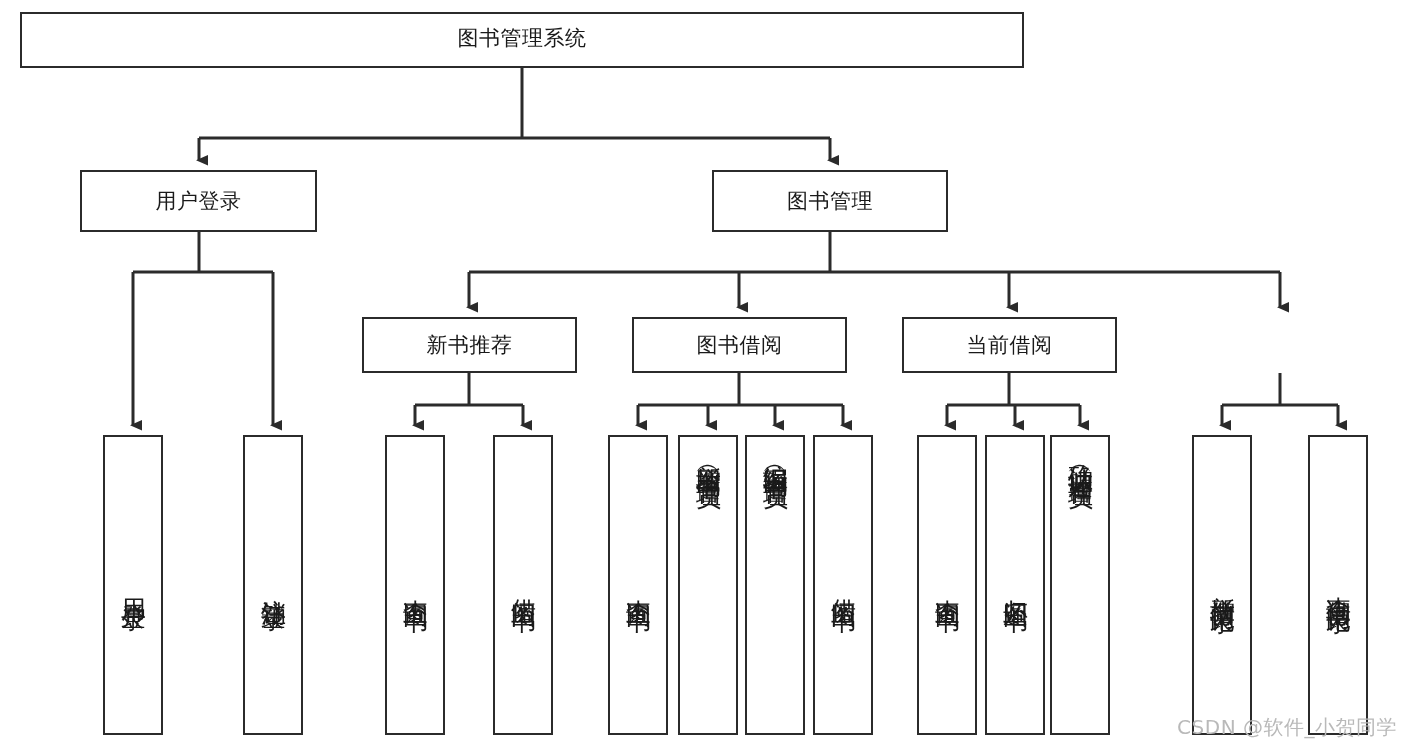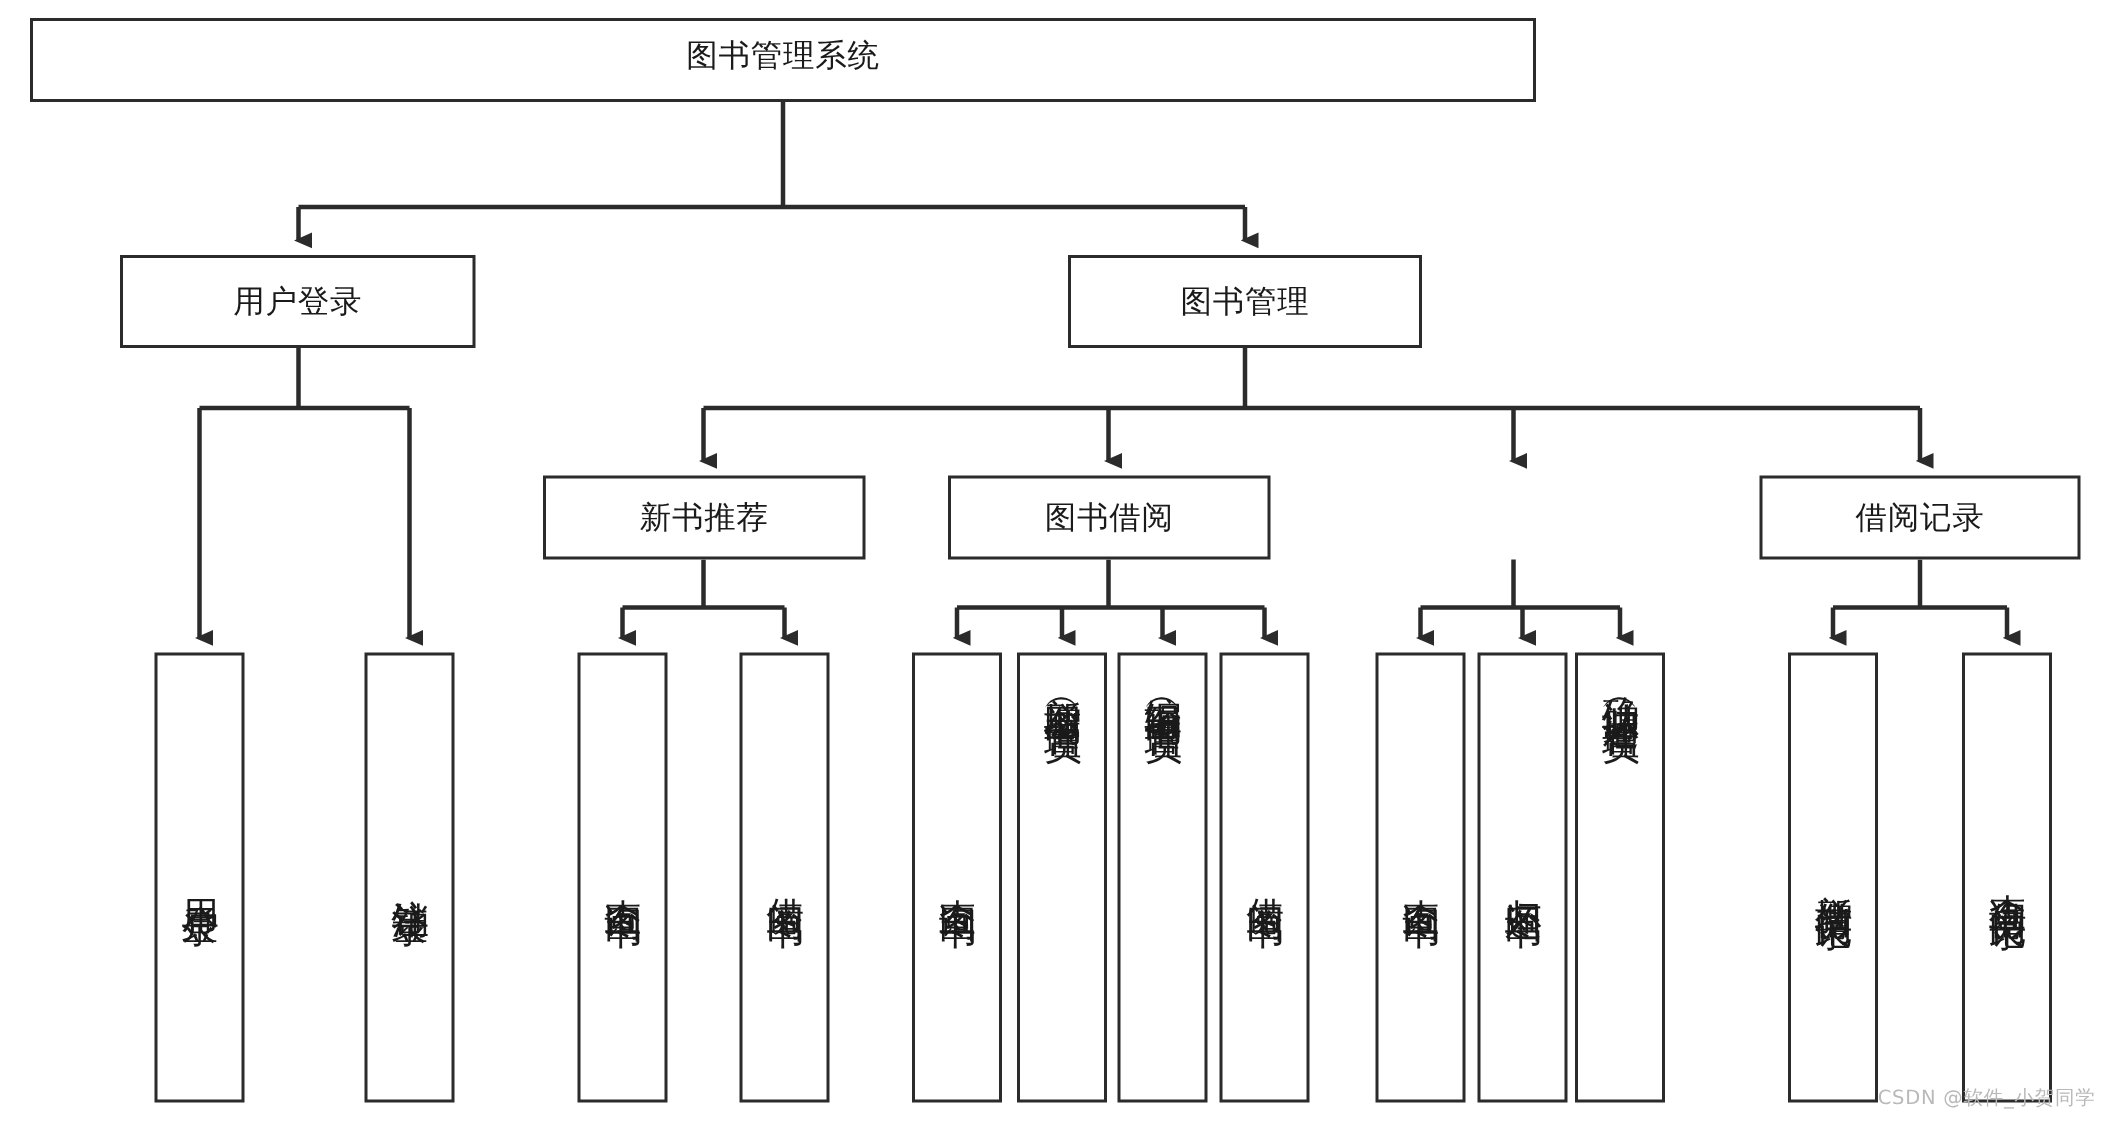--- a/index.html
+++ b/index.html
@@ -59,21 +59,21 @@
     white-space: nowrap;
   }
   .node.vert.center {
     align-items: center;
     padding-top: 0;
   }
   #watermark {
     position: absolute;
     right: 8px;
     bottom: 6px;
-    font-size: 13px;
+    font-size: 20px;
     color: #b9b9b9;
     letter-spacing: 0.5px;
     z-index: 3;
     white-space: nowrap;
   }
 </style>
 </head>
 <body>
 
 <div id="canvas">
@@ -140,22 +140,22 @@
   <div class="node horiz" style="left:712px; top:170px; width:236px; height:62px;font-family:Liberation Serif, serif;">
     <span class="label">图书管理</span>
   </div>
 
   <div class="node horiz" style="left:362px; top:317px; width:215px; height:56px;">
     <span class="label">新书推荐</span>
   </div>
   <div class="node horiz" style="left:632px; top:317px; width:215px; height:56px;">
     <span class="label">图书借阅</span>
   </div>
-  <div class="node horiz" style="left:1173px; top:317px; width:214px; height:56px;">
-    <span class="label">借阅记录</span>
+  <div class="node horiz" style="left:902px; top:317px; width:215px; height:56px;">
+    <span class="label">当前借阅</span>
   </div>
 
   <div class="node vert center" style="left:103px; top:435px; width:60px; height:300px;">
     <span class="label">用户登录</span>
   </div>
   <div class="node vert center" style="left:243px; top:435px; width:60px; height:300px;">
     <span class="label">注销登录</span>
   </div>
 
   <div class="node vert center" style="left:385px; top:435px; width:60px; height:300px;">

